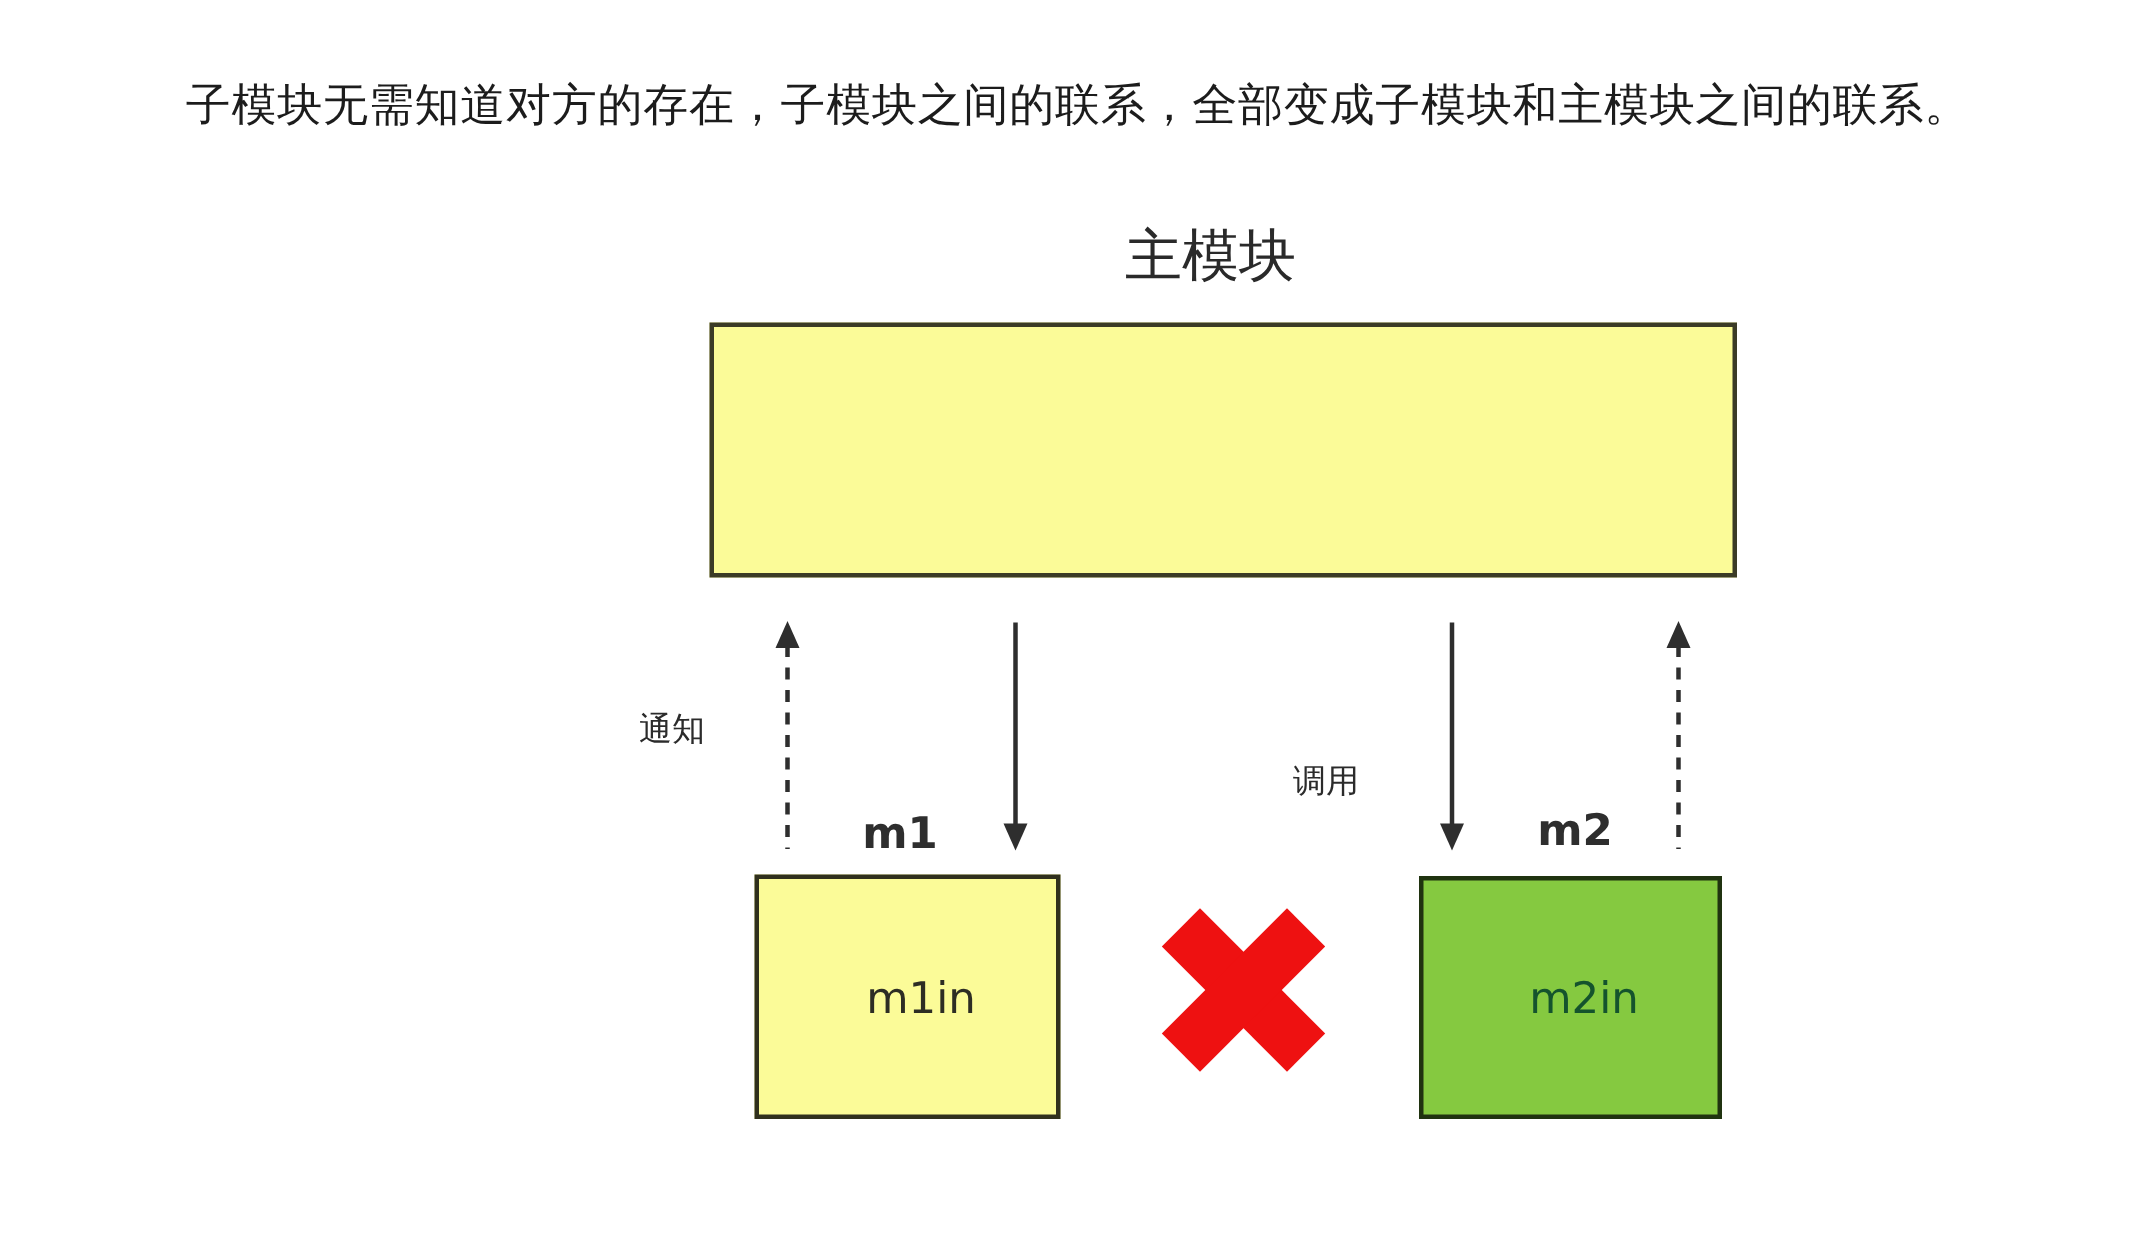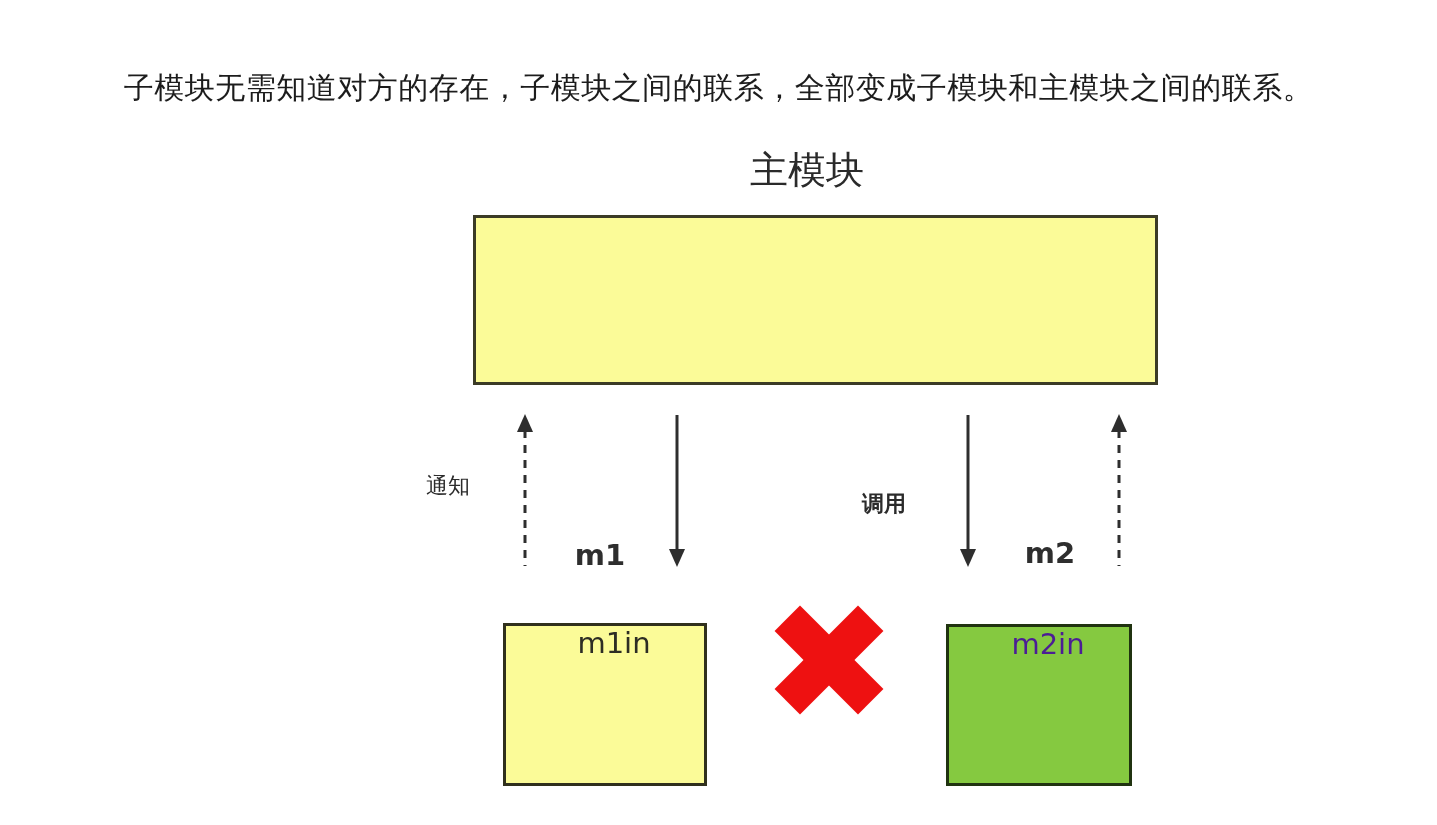--- a/index.html
+++ b/index.html
@@ -11,21 +11,20 @@
   }
   .page-title {
     position: absolute;
     left: 0; right: 0;
     top: 50px;
     text-align: center;
     font-size: 30px;
     letter-spacing: 0.5px;
     color: #1c1c1c;
     white-space: nowrap;
-    margin-top: 18px;
   }
   .main-module-label {
     position: absolute;
     left: 750px;
     top: 145px;
     font-size: 38px;
     color: #2a2a2a;
   }
   .main-module-box {
     position: absolute;
@@ -42,51 +41,51 @@
     width: 1437px;
     height: 825px;
     pointer-events: none;
   }
   .flow-label {
     position: absolute;
     font-size: 22px;
     color: #2b2b2b;
   }
   .notify-label { left: 426px; top: 471px; }
-  .call-label   { left: 862px; top: 489px; font-weight: bold; }
+  .call-label   { left: 862px; top: 506px; }
   .submodule-title {
     position: absolute;
     width: 64px;
     text-align: center;
     font-size: 29px;
     color: #2e2e2e;
     font-weight: bold;
   }
   .m1-title { left: 568px; top: 538px; }
   .m2-title { left: 1018px; top: 536px; }
   .submodule-box {
     position: absolute;
     display: flex;
+    align-items: center;
     justify-content: center;
     font-size: 29px;
-    margin-top: 40px;
   }
   .m1-box {
     left: 503px; top: 583px;
     width: 204px; height: 163px;
     background: #fbfb98;
     border: 3px solid #30301d;
     color: #2d2d24;
   }
   .m2-box {
     left: 946px; top: 584px;
-    width: 186px; height: 162px;
+    width: 202px; height: 162px;
     background: #85c940;
     border: 3px solid #203310;
-    color: #4c1d95;
+    color: #14532d;
   }
   .submodule-box .inner-label { padding-left: 18px; }
   .x-icon {
     position: absolute;
     left: 829px; top: 660px;
     width: 0; height: 0;
   }
   .x-icon .bar {
     position: absolute;
     left: -59px; top: -18px;

